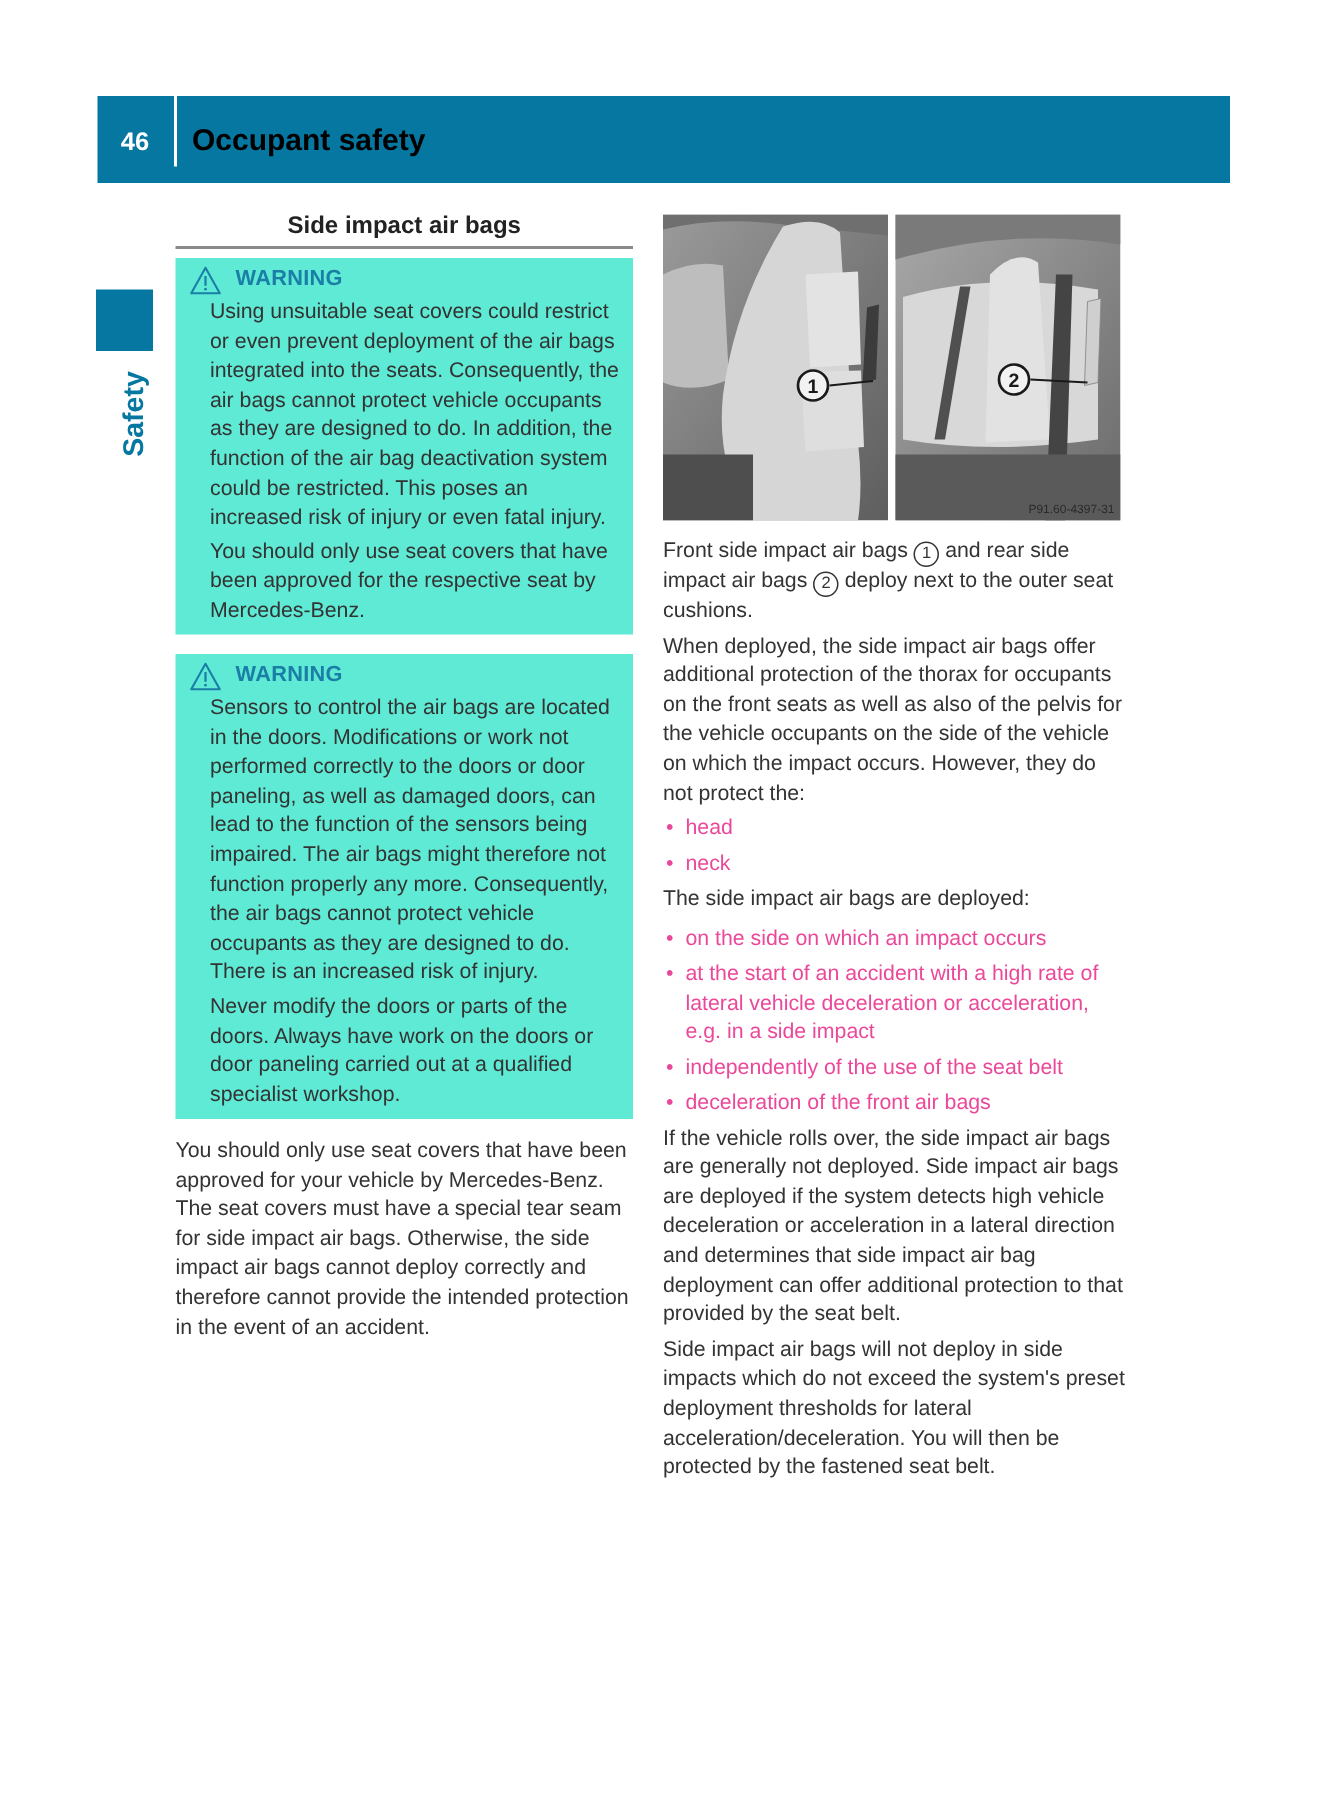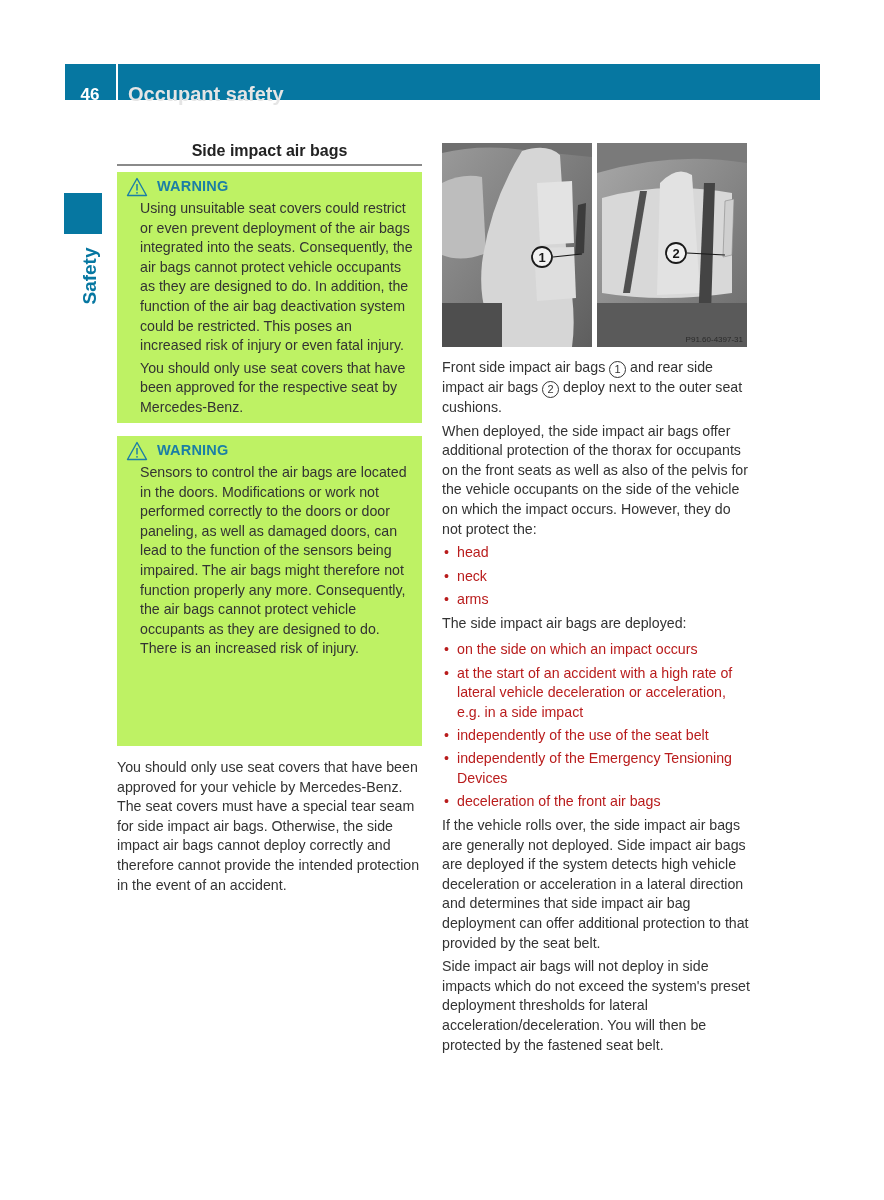--- a/index.html
+++ b/index.html
@@ -1,51 +1,51 @@
 <!DOCTYPE html>
 <html><head>
 <meta charset="utf-8">
 <style>
   html, body { margin:0; padding:0; background:#ffffff; }
   body { width:884px; height:1200px; position:relative; overflow:hidden;
          font-family:"Liberation Sans", "DejaVu Sans", sans-serif; color:#2b2b2b; }
 
   
-  .header { position:absolute; left:65px; top:64px; width:755px; height:36px; background:#0677a1;text-decoration:underline; }
+  .header { position:absolute; left:65px; top:64px; width:755px; height:58px; background:#0677a1;text-decoration:underline; }
   .header .pnum { position:absolute; left:0; top:0; width:50px; height:47px; color:#fff;
                   font-weight:bold; font-size:17px; line-height:62px; text-align:center; }
   .header .divider { position:absolute; left:51px; top:0; width:2px; height:47px; background:#ffffff; }
-  .header .title { position:absolute; left:63px; top:0; color:#e5e5e5; font-weight:bold;
+  .header .title { position:absolute; left:63px; top:0; color:#000000; font-weight:bold;
                    font-size:20px; line-height:60px; }
 
   
   .side-square { position:absolute; left:64px; top:193px; width:38px; height:41px; background:#0677a1; }
   .side-label { position:absolute; left:90px; top:276px; transform:translate(-50%,-50%) rotate(-90deg);
                 color:#0677a1; font-weight:bold; font-size:19px; white-space:nowrap; }
 
   
   .col-left { position:absolute; left:117px; top:140px; width:305px; }
   .section-title { font-weight:bold; font-size:16px; color:#222; height:24px; line-height:22px;text-align:center; }
   .section-rule { height:2px; background:#8a8a8a; margin-top:0px; }
 
-  .warning { position:absolute; left:117px; width:305px; background:#bef264; box-sizing:border-box;
+  .warning { position:absolute; left:117px; width:305px; background:#5eead4; box-sizing:border-box;
              padding:3px 6px 6px 7px; font-size:14.2px; line-height:19.6px; color:#333; }
   .warning .whead { display:flex; align-items:center; height:24px; }
   .warning .wicon { width:22px; height:20px; margin-right:9px; margin-left:2px; }
   .warning .wtitle { color:#1b7ea6; font-weight:bold; font-size:14.5px; letter-spacing:0.2px; }
   .warning p { margin:0 0 3px 16px; }
 
   .para { margin:0 0 4px 0; font-size:14.2px; line-height:19.6px; color:#333; }
   .body-left { position:absolute; left:117px; top:758px; width:305px; }
 
   
   .figure { position:absolute; left:442px; top:143px; width:305px; height:204px; background:#fff; }
   .body-right { position:absolute; left:442px; top:358px; width:310px; }
   .bullets { list-style:none; margin:0 0 4px 0; padding:0; }
-  .bullets li { position:relative; padding-left:15px; font-size:14.2px; line-height:19.6px; color:#b91c1c; margin-bottom:3.8px; }
+  .bullets li { position:relative; padding-left:15px; font-size:14.2px; line-height:19.6px; color:#ec4899; margin-bottom:3.8px; }
   .bullets li::before { content:"\2022"; position:absolute; left:2px; top:0; }
   .circ { display:inline-block; width:15px; height:15px; border:1.4px solid #333; border-radius:50%;
           font-size:11px; line-height:15px; text-align:center; vertical-align:-1px; box-sizing:content-box; }
 </style>
 </head>
 <body>
 
 <div class="header">
   <div class="pnum">46</div>
   <div class="divider"></div>
@@ -76,20 +76,21 @@
 <div class="warning" style="top:436px; height:310px;">
   <div class="whead">
     <svg class="wicon" viewBox="0 0 22 20">
       <path d="M11 1.5 L20.5 18.5 L1.5 18.5 Z" fill="none" stroke="#1b7ea6" stroke-width="1.4" stroke-linejoin="round"></path>
       <line x1="11" y1="7" x2="11" y2="13.5" stroke="#1b7ea6" stroke-width="1.5"></line>
       <circle cx="11" cy="15.8" r="0.9" fill="#1b7ea6"></circle>
     </svg>
     <span class="wtitle">WARNING</span>
   </div>
   <p>Sensors to control the air bags are located in the doors. Modifications or work not performed correctly to the doors or door paneling, as well as damaged doors, can lead to the function of the sensors being impaired. The air bags might therefore not function properly any more. Consequently, the air bags cannot protect vehicle occupants as they are designed to do. There is an increased risk of injury.</p>
+  <p>Never modify the doors or parts of the doors. Always have work on the doors or door paneling carried out at a qualified specialist workshop.</p>
 </div>
 
 <div class="body-left">
   <p class="para">You should only use seat covers that have been approved for your vehicle by Mercedes-Benz. The seat covers must have a special tear seam for side impact air bags. Otherwise, the side impact air bags cannot deploy correctly and therefore cannot provide the intended protection in the event of an accident.</p>
 </div>
 
 <div class="figure">
   <svg width="305" height="204" viewBox="0 0 305 204">
     <defs>
       <linearGradient id="gL" x1="0" y1="0" x2="1" y2="1">
@@ -140,25 +141,23 @@
     <text x="301" y="199" text-anchor="end" font-family="Liberation Sans, sans-serif" font-size="8" fill="#2a2a2a">P91.60-4397-31</text>
   </svg>
 </div>
 
 <div class="body-right">
   <p class="para"><span>Front side impact air bags </span><span class="circ">1</span><span> and rear side impact air bags </span><span class="circ">2</span><span> deploy next to the outer seat cushions.</span></p>
   <p class="para">When deployed, the side impact air bags offer additional protection of the thorax for occupants on the front seats as well as also of the pelvis for the vehicle occupants on the side of the vehicle on which the impact occurs. However, they do not protect the:</p>
   <ul class="bullets">
     <li>head</li>
     <li>neck</li>
-    <li>arms</li>
   </ul>
   <p class="para" style="margin-bottom:7px;">The side impact air bags are deployed:</p>
   <ul class="bullets">
     <li>on the side on which an impact occurs</li>
     <li>at the start of an accident with a high rate of lateral vehicle deceleration or acceleration, e.g. in a side impact</li>
     <li>independently of the use of the seat belt</li>
-    <li>independently of the Emergency Tensioning Devices</li>
     <li>deceleration of the front air bags</li>
   </ul>
   <p class="para">If the vehicle rolls over, the side impact air bags are generally not deployed. Side impact air bags are deployed if the system detects high vehicle deceleration or acceleration in a lateral direction and determines that side impact air bag deployment can offer additional protection to that provided by the seat belt.</p>
   <p class="para">Side impact air bags will not deploy in side impacts which do not exceed the system's preset deployment thresholds for lateral acceleration/deceleration. You will then be protected by the fastened seat belt.</p>
 </div>
 
 </body></html>

